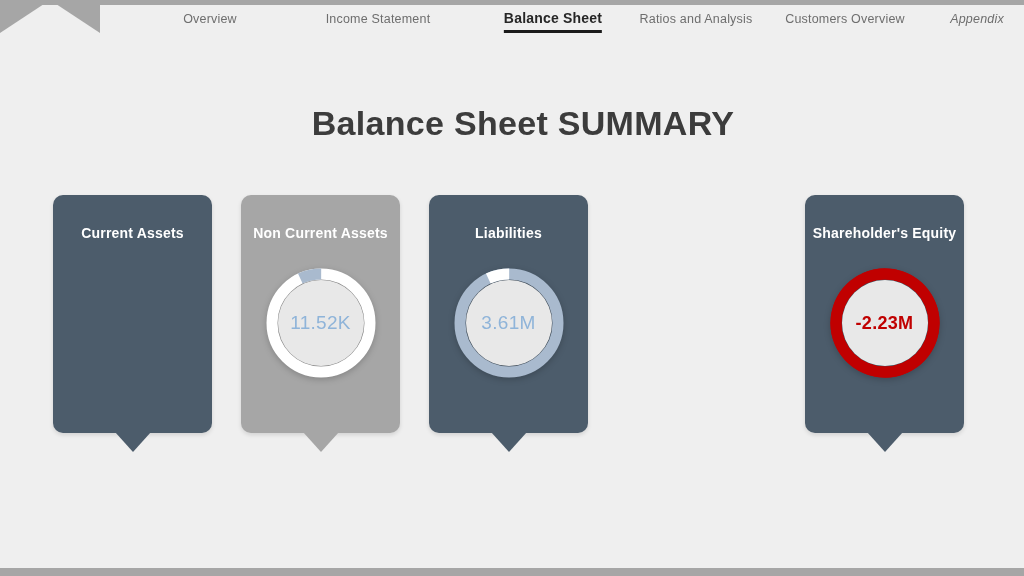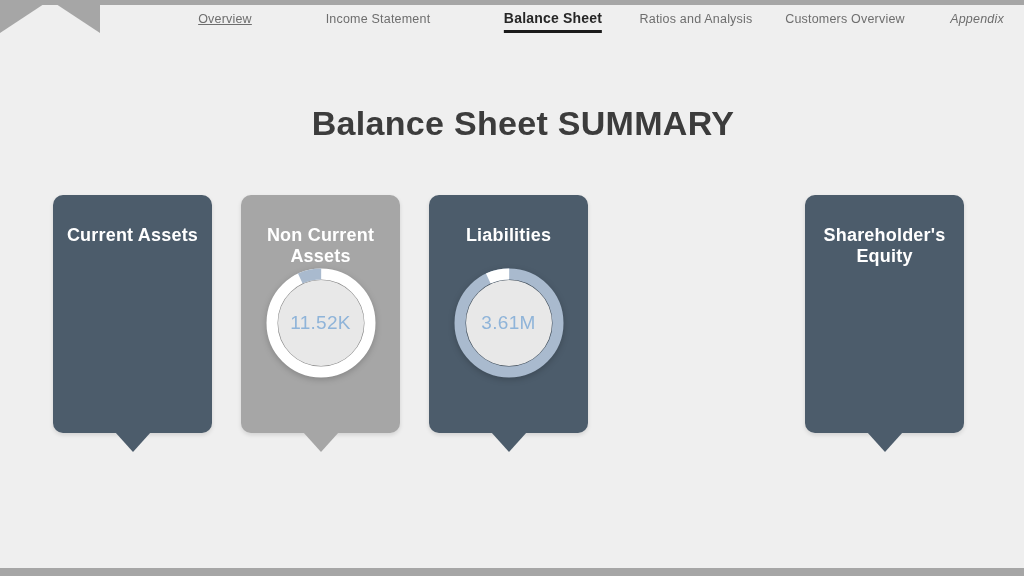--- a/index.html
+++ b/index.html
@@ -94,21 +94,21 @@
     width: 0; height: 0;
     border-left: 18px solid transparent;
     border-right: 18px solid transparent;
   }
   .card-label {
     position: absolute;
     top: 30px;
     left: 0;
     width: 100%;
     text-align: center;
-    font-size: 18px;
+    font-size: 14px;
     font-weight: bold;
     color: #FFFFFF;
     letter-spacing: 0.2px;
   }
 
   
   .donut-wrap {
     position: absolute;
     top: 70px;
     left: 50%;
@@ -149,21 +149,21 @@
     background: #A6A6A6;
   }
 </style>
 </head>
 <body>
 
 <div id="top-strip"></div>
 <div id="corner-chevron"></div>
 
 <div id="navbar">
-    <div class="nav-item" style="left: 225px; text-decoration: underline;">Overview</div>
+    <div class="nav-item" style="left: 210px;">Overview</div>
     <div class="nav-item" style="left: 378px;">Income Statement</div>
     <div class="nav-item active" style="left: 553px;">Balance Sheet</div>
     <div class="nav-item" style="left: 696px;">Ratios and Analysis</div>
     <div class="nav-item" style="left: 845px;">Customers Overview</div>
     <div class="nav-item" style="left: 977px; font-style: italic;">Appendix</div>
   </div>
 
 <div id="page-title">Balance Sheet SUMMARY</div>
 
 <div id="cards">
@@ -190,17 +190,25 @@
           <circle cx="58" cy="58" r="49" fill="none" stroke="#A9BACE" stroke-width="11"></circle>
           <circle cx="58" cy="58" r="49" fill="none" stroke="#FFFFFF" stroke-width="11" stroke-dasharray="21.55132560362598 307.8760800517997" transform="rotate(-115 58 58)"></circle>
           <circle cx="58" cy="58" r="43" fill="#E8E8E8"></circle>
         </svg>
         <div class="donut-value">3.61M</div>
       </div>
       <div class="card-tail" style="border-top: 20px solid rgb(76, 92, 107);"></div>
     </div>
     <div class="card" style="left: 805px; background: rgb(76, 92, 107);">
       <div class="card-label">Shareholder's Equity</div>
+      <div class="donut-wrap">
+        <svg class="donut-svg" viewBox="0 0 116 116">
+          <circle cx="58" cy="58" r="49" fill="none" stroke="#C00000" stroke-width="11"></circle>
+          <circle cx="58" cy="58" r="49" fill="none" stroke="#C00000" stroke-width="11" stroke-dasharray="304.7973192512817 307.8760800517997" transform="rotate(-115 58 58)"></circle>
+          <circle cx="58" cy="58" r="43" fill="#E8E8E8"></circle>
+        </svg>
+        <div class="donut-value negative">-2.23M</div>
+      </div>
       <div class="card-tail" style="border-top: 20px solid rgb(76, 92, 107);"></div>
     </div>
   </div>
 
 <div id="bottom-strip"></div>
 
 </body></html>

